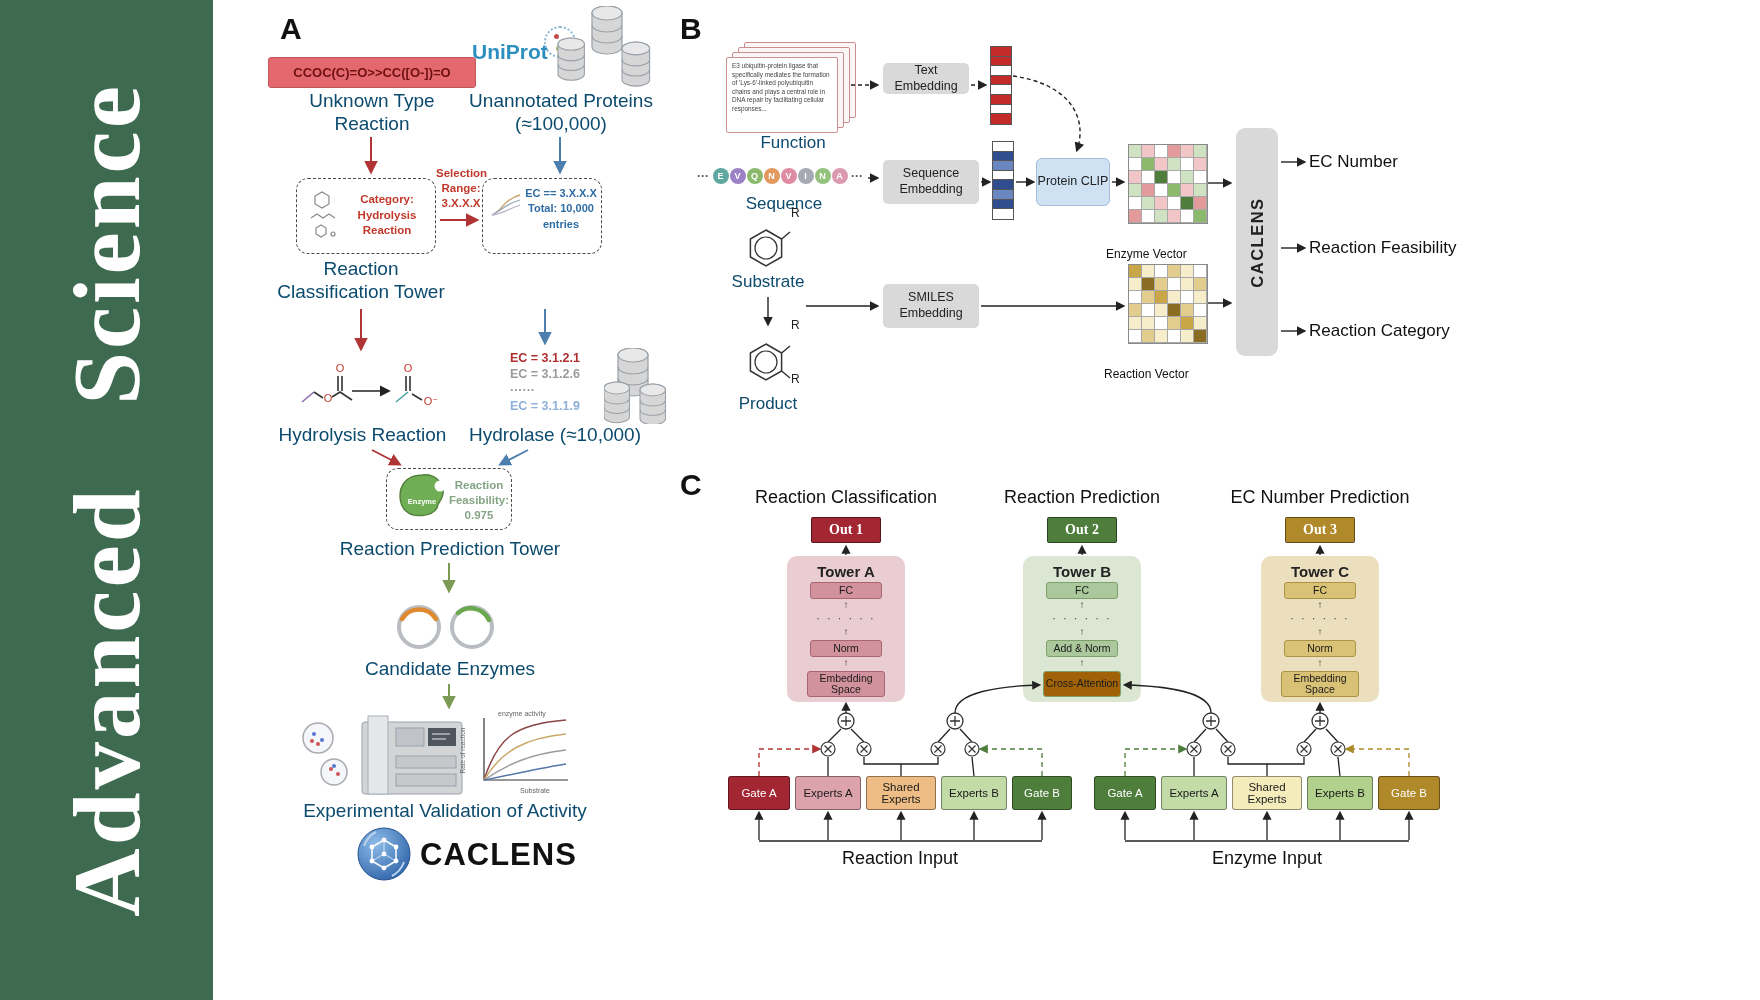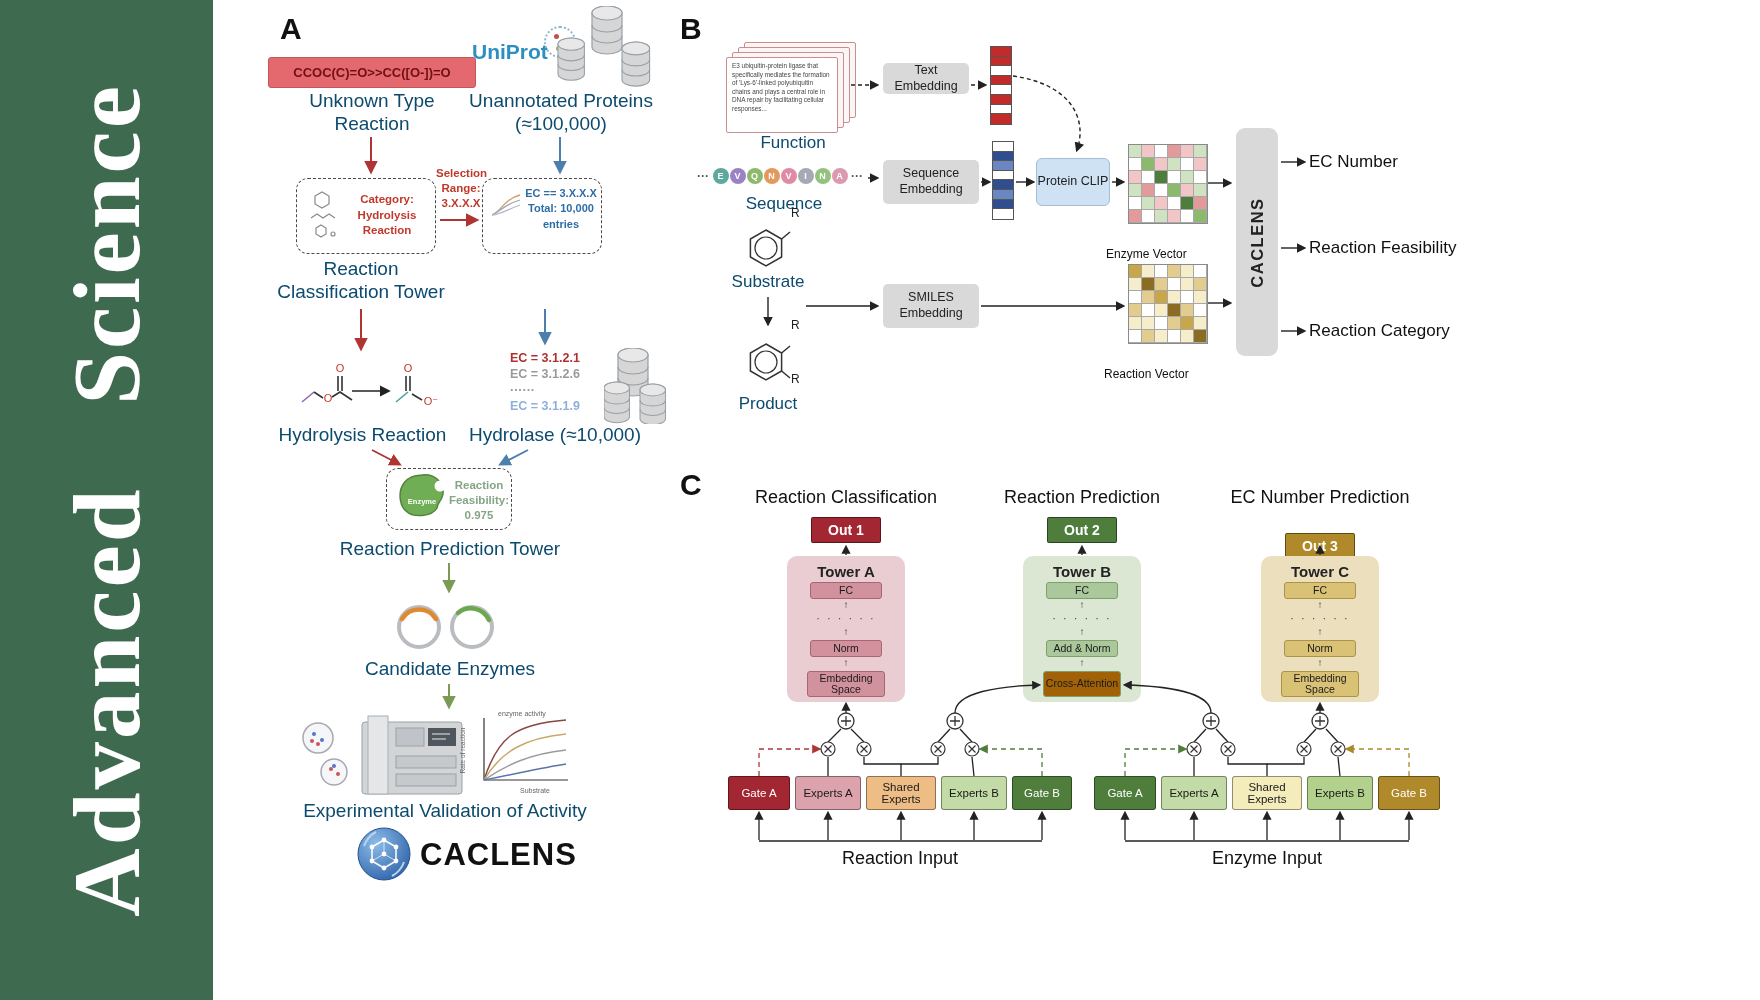--- a/index.html
+++ b/index.html
@@ -45,21 +45,21 @@
   .mcell{border-right:1px solid #a8a8a8;border-bottom:1px solid #a8a8a8;}
   .matlbl{position:absolute;font-size:12px;text-align:left;color:#111;margin-top:19px;}
   .bar{position:absolute;left:1236px;top:128px;width:42px;height:228px;background:#d9d9d9;border-radius:9px;display:flex;align-items:center;justify-content:center;}
   .bar span{transform:rotate(-90deg);white-space:nowrap;font-size:16.5px;font-weight:600;letter-spacing:1.5px;color:#222;}
   .outlabel{position:absolute;font-size:17px;white-space:nowrap;color:#111;}
   .rlab{position:absolute;font-size:12px;color:#222;}
   .tiny{position:absolute;color:#666;}
   
   .title-c{position:absolute;font-size:18px;text-align:center;white-space:nowrap;color:#111;}
   .outbox{position:absolute;width:70px;height:26px;border-radius:2px;border:1px solid rgba(0,0,0,.45);display:flex;align-items:center;justify-content:center;
-    font-size:14px;font-weight:bold;color:#fff;}
+    font-size:14px;font-weight:bold;color:#fff;font-family:Liberation Serif, serif;}
   .tower{position:absolute;width:118px;height:146px;border-radius:10px;display:flex;flex-direction:column;align-items:center;padding-top:7px;}
   .tname{font-size:15px;font-weight:bold;color:#222;}
   .tbox{width:72px;min-height:17px;border-radius:3px;border:1px solid rgba(0,0,0,.35);display:flex;align-items:center;justify-content:center;
     font-size:10.5px;line-height:1.05;text-align:center;margin-top:2px;color:#1a1a1a;overflow-wrap:anywhere;}
   .tbig{width:78px;min-height:26px;}
   .up{font-size:10px;line-height:1;color:#333;margin:1px 0;}
   .tdots{font-size:11px;letter-spacing:2px;color:#444;line-height:1;margin:2px 0;}
   .ebox{position:absolute;height:34px;top:776px;border:1px solid rgba(0,0,0,.4);border-radius:3px;display:flex;align-items:center;justify-content:center;
     text-align:center;font-size:11.5px;line-height:1.08;}
   .ginput{position:absolute;top:848px;width:160px;font-size:18px;text-align:center;color:#111;}
@@ -418,21 +418,21 @@
   <div class="outlabel" style="left:1309px;top:321px">Reaction Category</div>
 
   <div class="p-label" style="left:680px;top:468px">C</div>
 
   <div class="title-c" style="left:740px;top:487px;width:212px">Reaction Classification</div>
   <div class="title-c" style="left:985px;top:487px;width:194px">Reaction Prediction</div>
   <div class="title-c" style="left:1216px;top:487px;width:208px">EC Number Prediction</div>
 
   <div class="outbox" style="left: 811px; top: 517px; background: rgb(163, 38, 51);">Out 1</div>
   <div class="outbox" style="left: 1047px; top: 517px; background: rgb(78, 125, 60);">Out 2</div>
-  <div class="outbox" style="left: 1285px; top: 517px; background: rgb(176, 137, 42); margin-top: 16px;">Out 3</div>
+  <div class="outbox" style="left: 1285px; top: 517px; background: rgb(176, 137, 42);">Out 3</div>
 
   <div class="tower" style="left: 787px; top: 556px; background: rgb(233, 205, 210);">
     <div class="tname">Tower A</div>
     <div class="tbox" style="background: rgb(210, 146, 157); border-color: rgb(169, 101, 112);">FC</div>
     <div class="up">↑</div>
     <div class="tdots">· · · · · ·</div>
     <div class="up">↑</div>
     <div class="tbox" style="background: rgb(210, 146, 157); border-color: rgb(169, 101, 112);">Norm</div>
     <div class="up">↑</div>
     <div class="tbox tbig" style="background: rgb(210, 146, 157); border-color: rgb(169, 101, 112);">Embedding Space</div>

